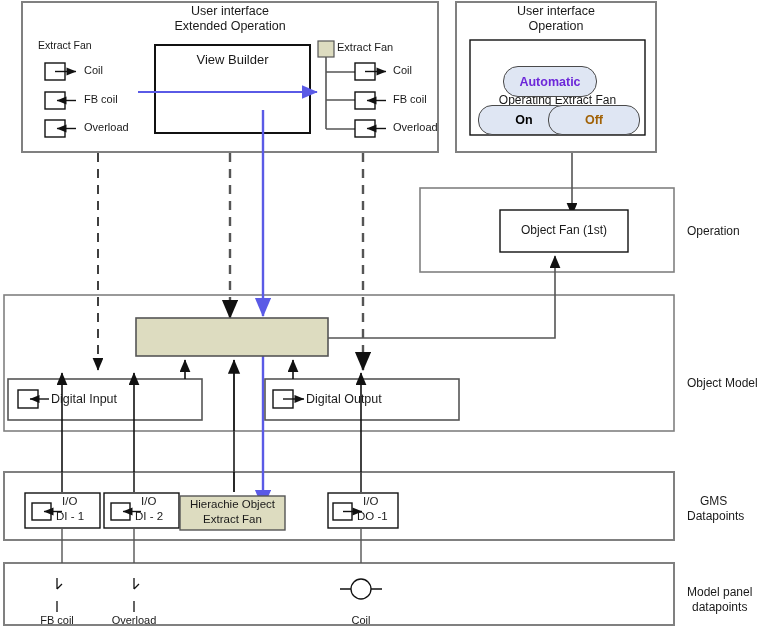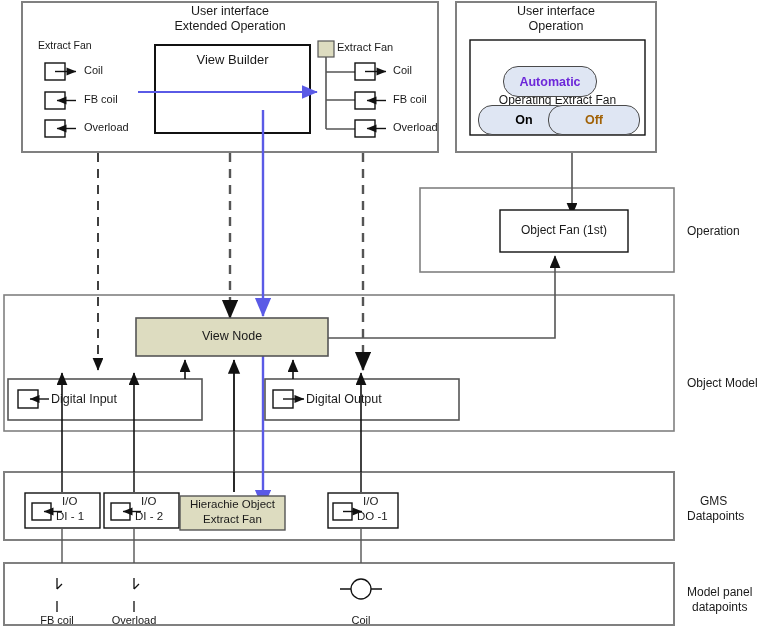--- a/index.html
+++ b/index.html
@@ -162,21 +162,20 @@
   <div style="position:absolute;left:478px;top:105px;width:90px;height:28px;border-radius:14px;
               background:#dfe6f3;border:1.4px solid #4a4a4a;display:flex;align-items:center;justify-content:center;
               font-size:12.5px;font-weight:bold;color:#000000;">On</div>
   <div style="position:absolute;left:548px;top:105px;width:90px;height:28px;border-radius:14px;
               background:#dfe6f3;border:1.4px solid #4a4a4a;display:flex;align-items:center;justify-content:center;
               font-size:12.5px;font-weight:bold;color:#a16207;">Off</div>
 
   <div class="lbl c" style="left:500px;top:223px;width:128px;font-size:12px;">Object Fan (1st)</div>
   <div class="lbl" style="left:687px;top:224px;font-size:12px;">Operation</div>
 
-  <div class="lbl c" style="left:136px;top:329px;width:192px;font-size:12.5px;">View Node</div>
   <div class="lbl" style="left:51px;top:392px;font-size:12.5px;text-align:right;">Digital Input</div>
   <div class="lbl" style="left:306px;top:392px;font-size:12.5px;">Digital Output</div>
   <div class="lbl" style="left:687px;top:360px;font-size:12px;margin-top:16px;">Object Model</div>
 
   <div class="lbl" style="left:62px;top:495px;font-size:11.5px;">I/O</div>
   <div class="lbl" style="left:56px;top:510px;font-size:11.5px;">DI - 1</div>
   <div class="lbl" style="left:141px;top:495px;font-size:11.5px;">I/O</div>
   <div class="lbl" style="left:135px;top:510px;font-size:11.5px;">DI - 2</div>
   <div class="lbl c" style="left:180px;top:498px;width:105px;font-size:11.5px;">Hierachie Object</div>
   <div class="lbl c" style="left:180px;top:513px;width:105px;font-size:11.5px;">Extract Fan</div>

